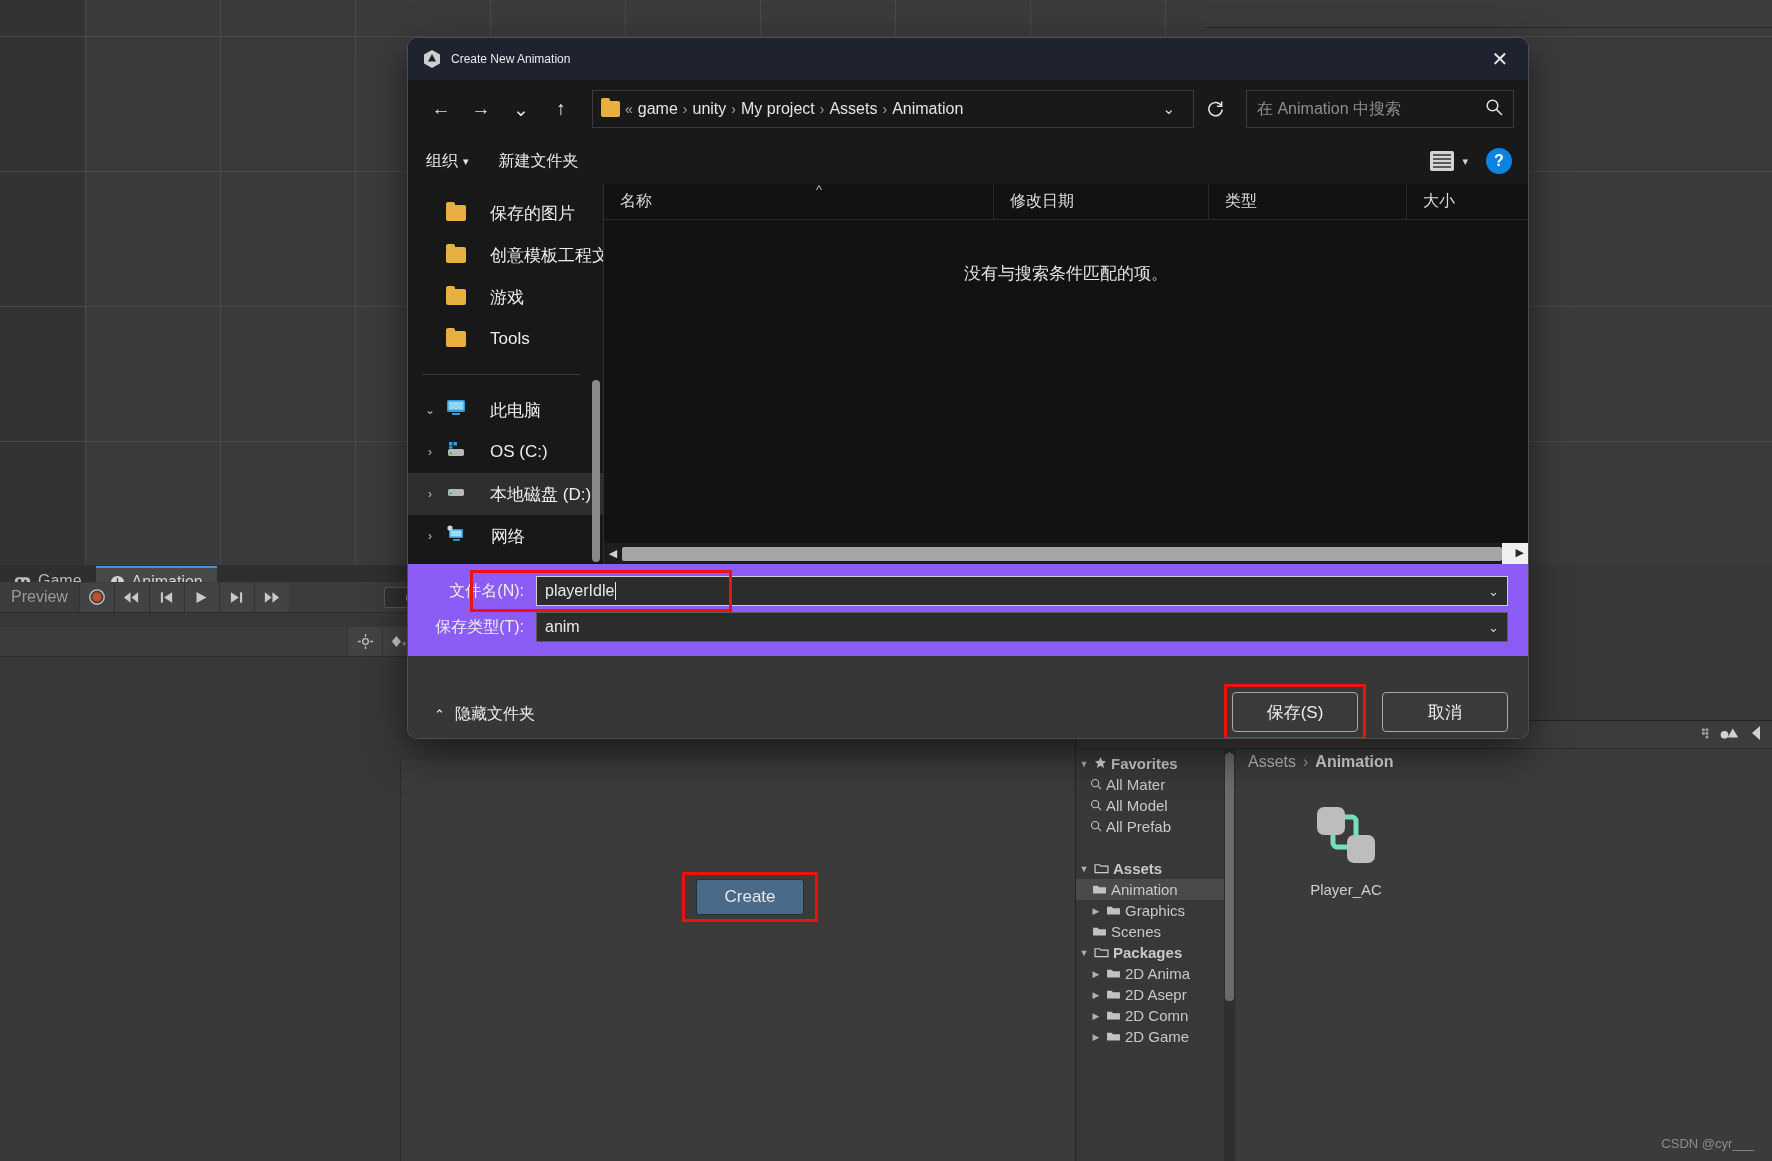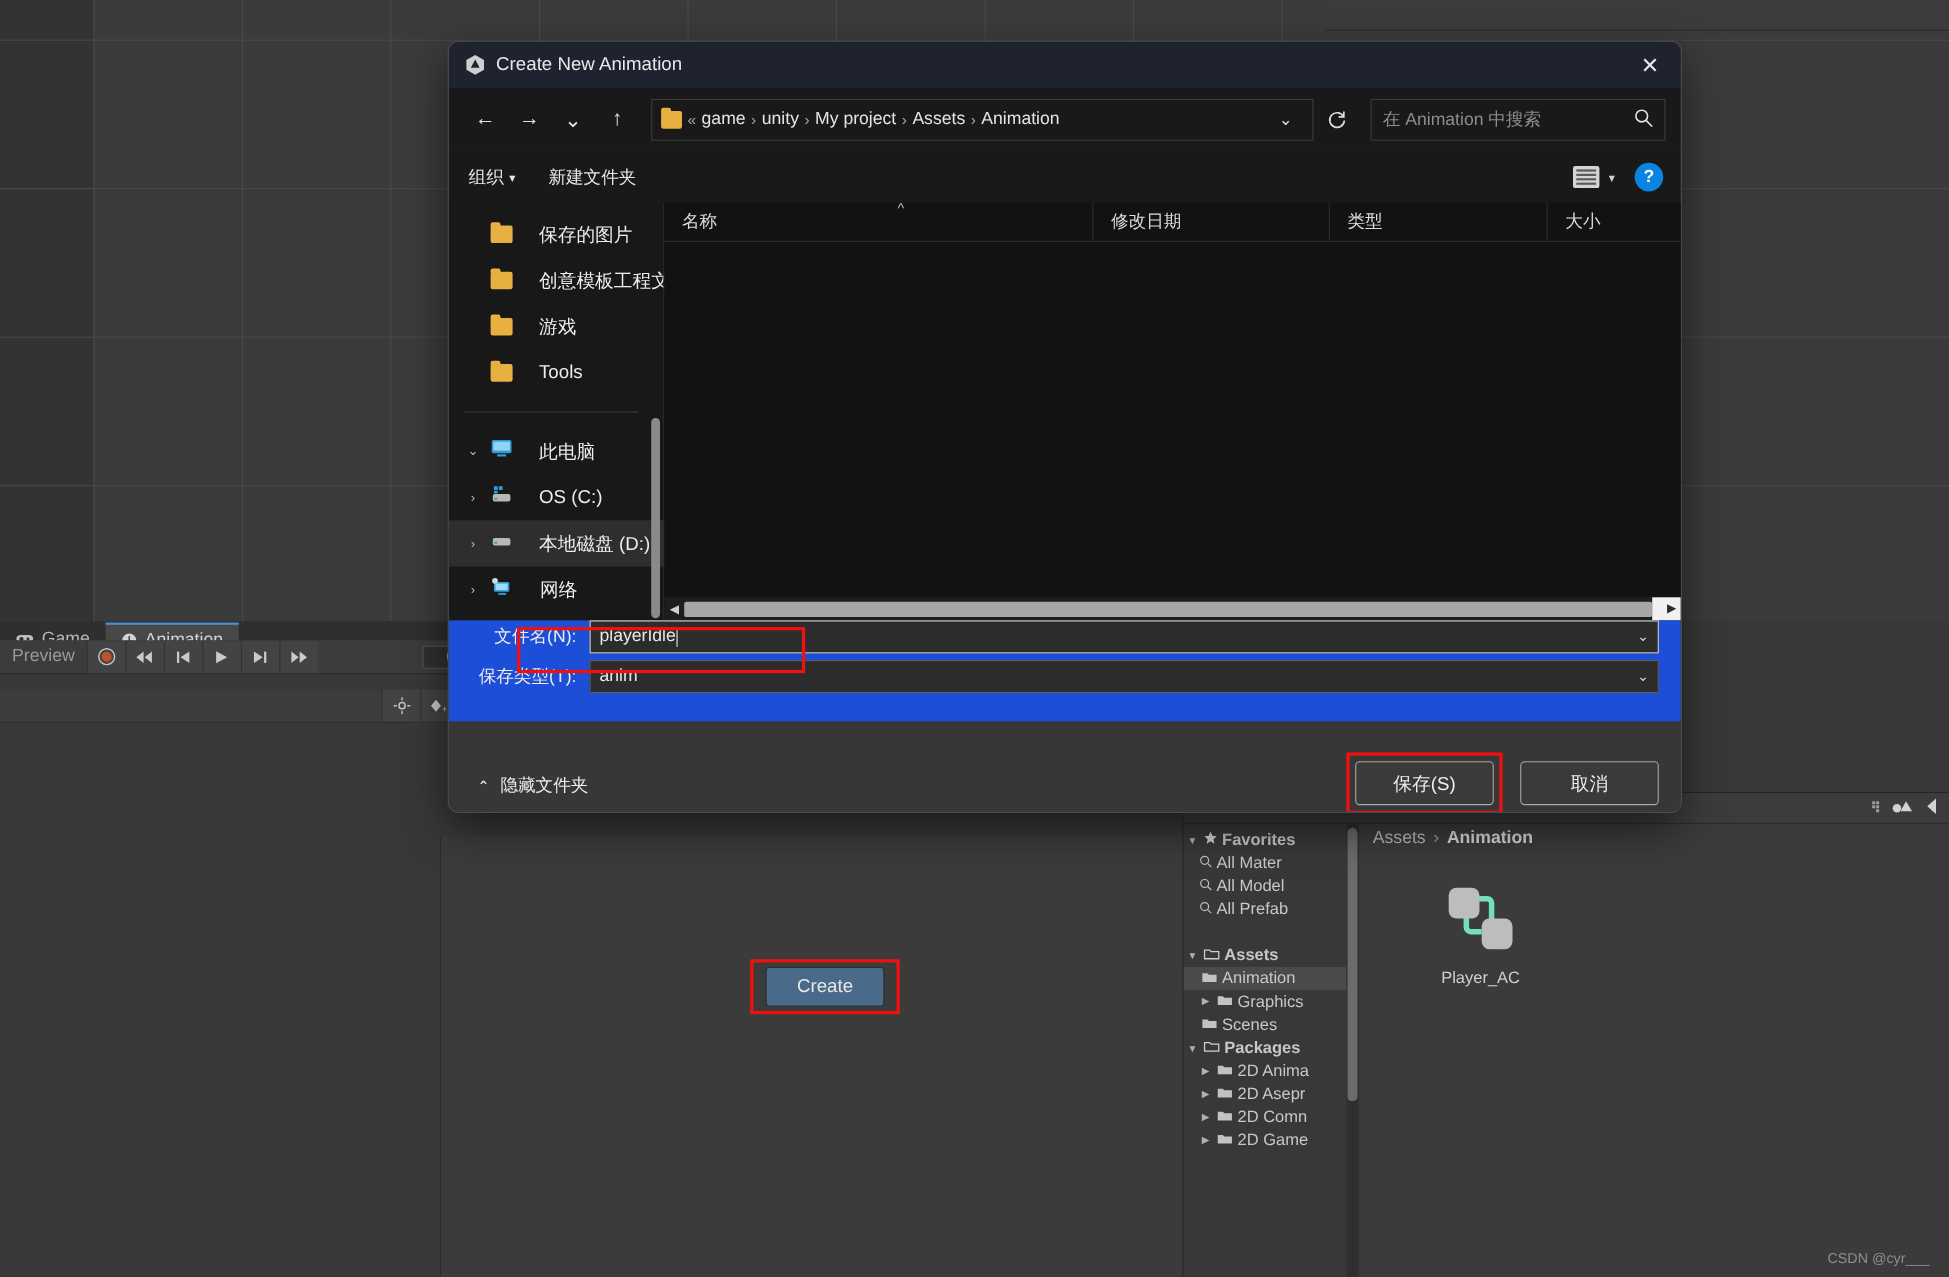--- a/index.html
+++ b/index.html
@@ -126,21 +126,21 @@
     position: absolute; left: 408px; top: 38px; width: 1120px; height: 700px;
     background: #373737; border-radius: 9px;
     box-shadow: 0 0 0 1px #4d4d4d, 0 14px 40px rgba(0,0,0,.55);
     overflow: hidden;
   }
   .dlg-titlebar {
     height: 42px; background: #1f2330; display: flex; align-items: center;
     padding: 0 0 0 14px; position: relative;
   }
   .dlg-title-ico { width: 20px; height: 20px; margin-right: 9px; }
-  .dlg-title { color: #e9e9e9; font-size: 17px; }
+  .dlg-title { color: #e9e9e9; font-size: 12px; }
   .dlg-close {
     position: absolute; right: 0; top: 0; width: 56px; height: 42px;
     display: flex; align-items: center; justify-content: center; color: #e6e6e6; font-size: 20px;
   }
 
   .dlg-navbar { height: 58px; background: #191919; display: flex; align-items: center; padding: 0 14px; gap: 2px; }
   .nav-ico {
     width: 38px; height: 38px; display: flex; align-items: center; justify-content: center;
     color: #e2e2e2; font-size: 19px; border-radius: 4px;
   }
@@ -188,21 +188,21 @@
     height: 36px; padding-left: 16px; border-right: 1px solid #2b2b2b;
   }
   .sortmark { position: absolute; left: 212px; top: -2px; color: #b9b9b9; font-size: 13px; }
   .empty-msg { text-align: center; color: #e2e2e2; font-size: 17px; margin-top: 42px; }
   .hscroll-track { position: absolute; left: 0; right: 0; bottom: 0; height: 21px; background: #1d1d1d; display: flex; align-items: center; }
   .hscroll-arrow { width: 18px; color: #cfcfcf; font-size: 11px; text-align: center; }
   .hscroll-thumb { height: 14px; background: #a6a6a6; border-radius: 2px; flex: 1; margin-right: 26px; }
   .hscroll-right { position: absolute; right: 0; top: 0; width: 26px; height: 21px; background: #f0f0f0; }
   .hscroll-rarrow { position: absolute; right: 4px; top: 3px; color: #2a2a2a; font-size: 11px; }
 
-  .dlg-fields { height: 92px; background: #1d4ed8; position: relative; }
+  .dlg-fields { height: 92px; background: #8b5cf6; position: relative; padding-top: 12px; }
   .field-row { display: flex; align-items: center; height: 30px; margin-bottom: 6px; }
   .field-label { width: 128px; text-align: right; color: #ededed; font-size: 16px; padding-right: 12px; }
   .field-input {
     flex: 1; margin-right: 20px; height: 30px; background: #2c2c2c;
     border: 1px solid #5c5c5c; display: flex; align-items: center; padding: 0 8px;
     color: #e9e9e9; font-size: 16px; position: relative;
   }
   .field-input.focused { border: 1px solid #cfcfcf; }
   .caret { display: inline-block; width: 1px; height: 18px; background: #e9e9e9; margin-left: 1px; }
   .field-dd { position: absolute; right: 8px; color: #d6d6d6; font-size: 13px; }
@@ -624,20 +624,21 @@
       </div>
 
       <div class="dlg-right">
         <div class="col-head">
           <div class="col" style="width:390px;">名称</div>
           <div class="col" style="width:215px;">修改日期</div>
           <div class="col" style="width:198px;">类型</div>
           <div class="col" style="width:96px; border-right:none;">大小</div>
           <span class="sortmark">^</span>
         </div>
+        <div class="empty-msg">没有与搜索条件匹配的项。</div>
 
         <div class="hscroll-track">
           <span class="hscroll-arrow">◀</span>
           <span class="hscroll-thumb"></span>
           <span class="hscroll-right"></span>
           <span class="hscroll-rarrow">▶</span>
         </div>
       </div>
     </div>
 

